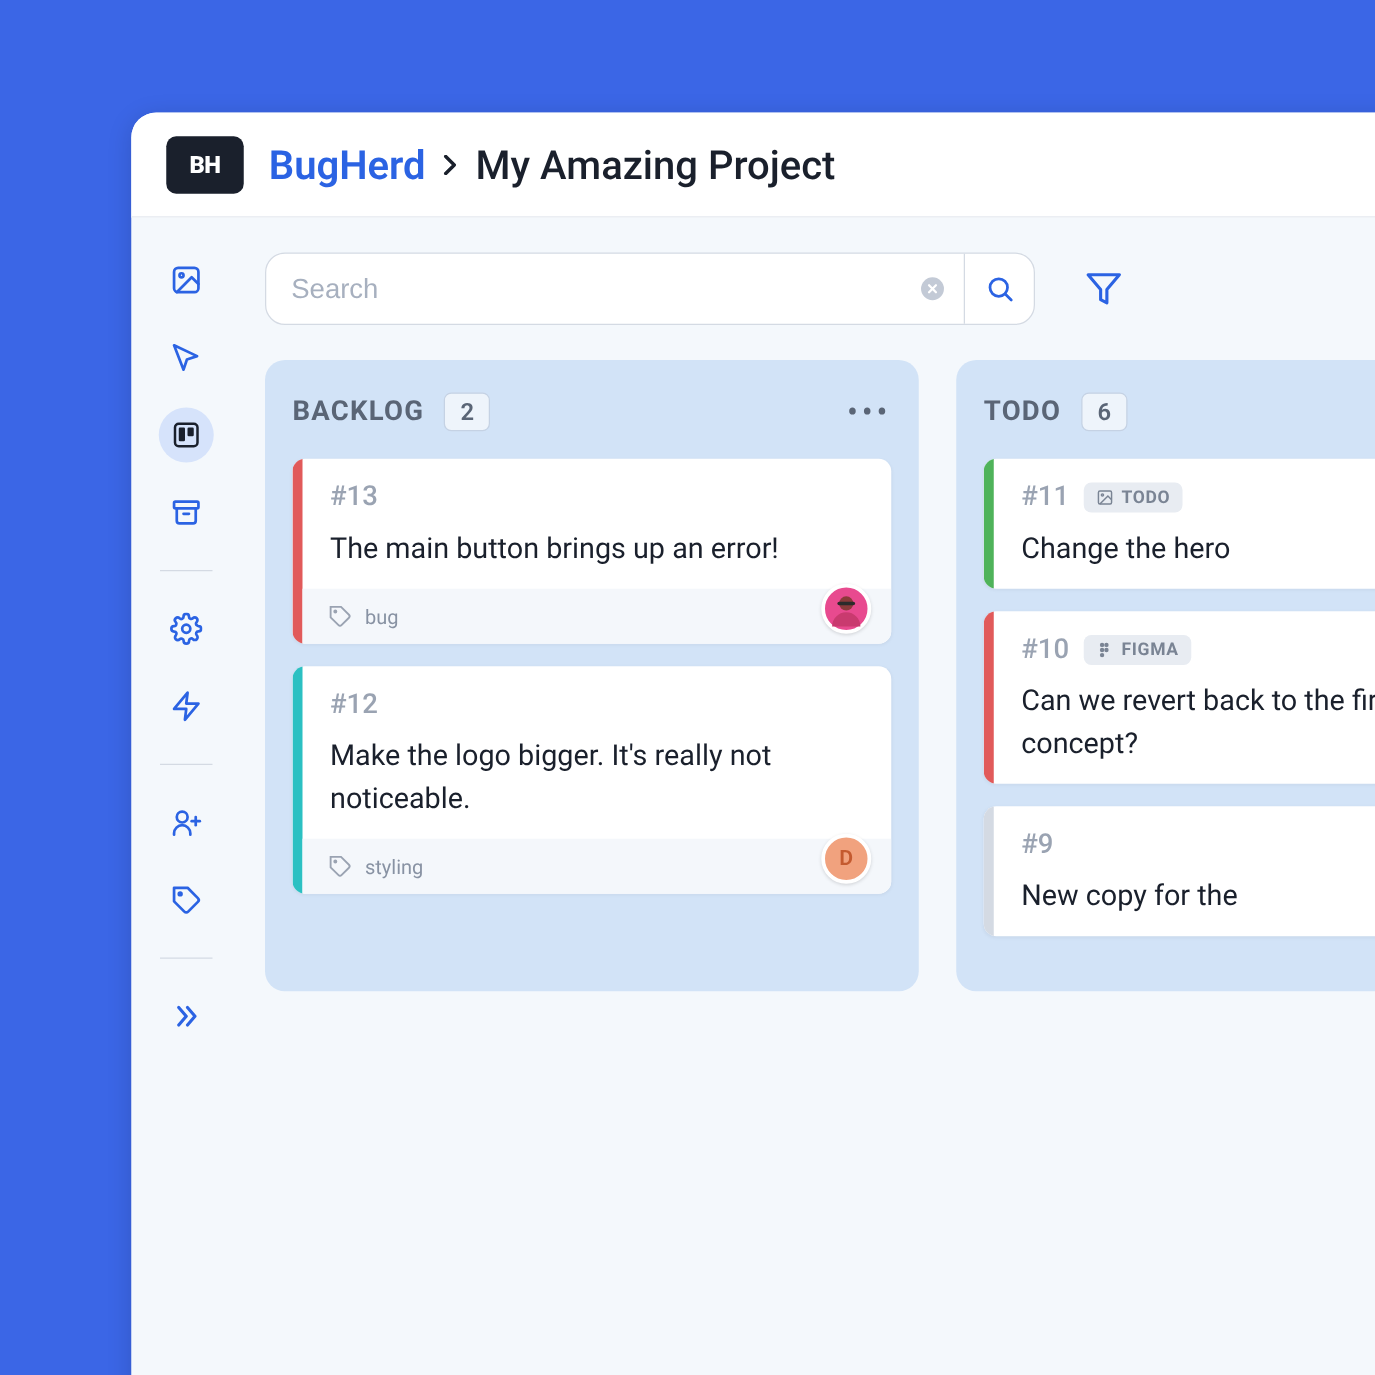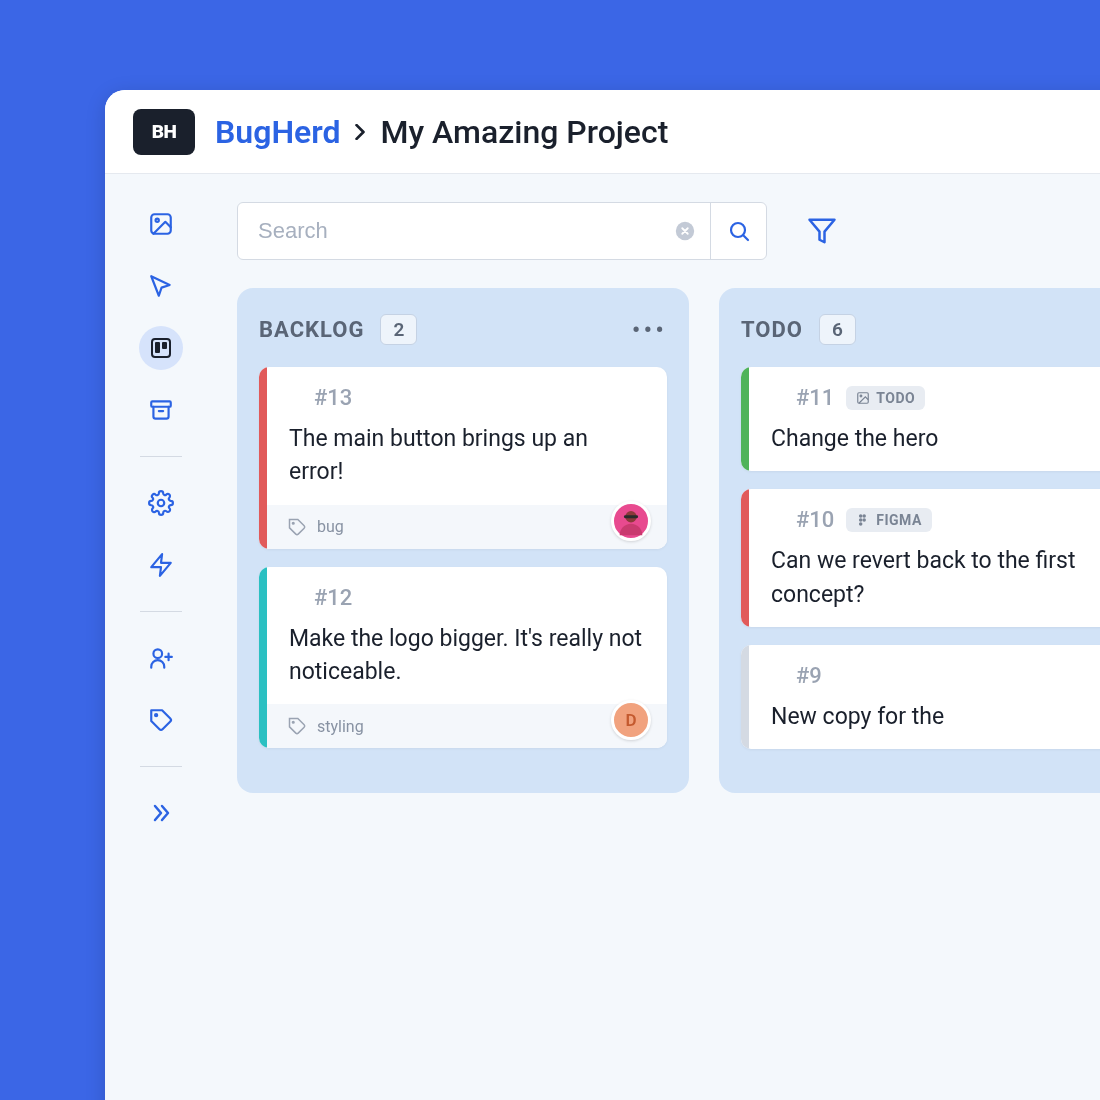--- a/index.html
+++ b/index.html
@@ -92,23 +92,23 @@
   .toolbar {
     display: flex;
     align-items: center;
     gap: 40px;
     margin-bottom: 28px;
   }
   .searchbox {
     display: flex;
     align-items: center;
     border: 1.5px solid #d4dae3;
-    border-radius: 6px;
+    border-radius: 16px;
     height: 58px;
-    width: 530px;
+    width: 616px;
     background: #fff;
   }
   .searchbox input {
     flex: 1;
     border: none;
     outline: none;
     padding: 0 20px;
     font-size: 22px;
     color: #4a5568;
     background: transparent;
@@ -131,21 +131,21 @@
   .filter-btn { color: #2b63e3; }
 
   .columns {
     display: flex;
     gap: 30px;
   }
   .column {
     background: #d2e3f7;
     border-radius: 16px;
     padding: 26px 22px;
-    width: 452px;
+    width: 523px;
     flex-shrink: 0;
   }
   .column.todo { width: 440px; }
   .column-header {
     display: flex;
     align-items: center;
     gap: 16px;
     margin-bottom: 22px;
   }
   .column-title {
@@ -187,21 +187,20 @@
     flex-direction: column;
   }
   .card-top {
     padding: 18px 22px 16px 22px;
   }
   .card-id-row {
     display: flex;
     align-items: center;
     gap: 12px;
     margin-bottom: 12px;
-    margin-left: 25px;
   }
   .card-id {
     color: #9aa3b2;
     font-size: 22px;
     font-weight: 500;
   }
   .source-badge {
     display: inline-flex;
     align-items: center;
     gap: 6px;

